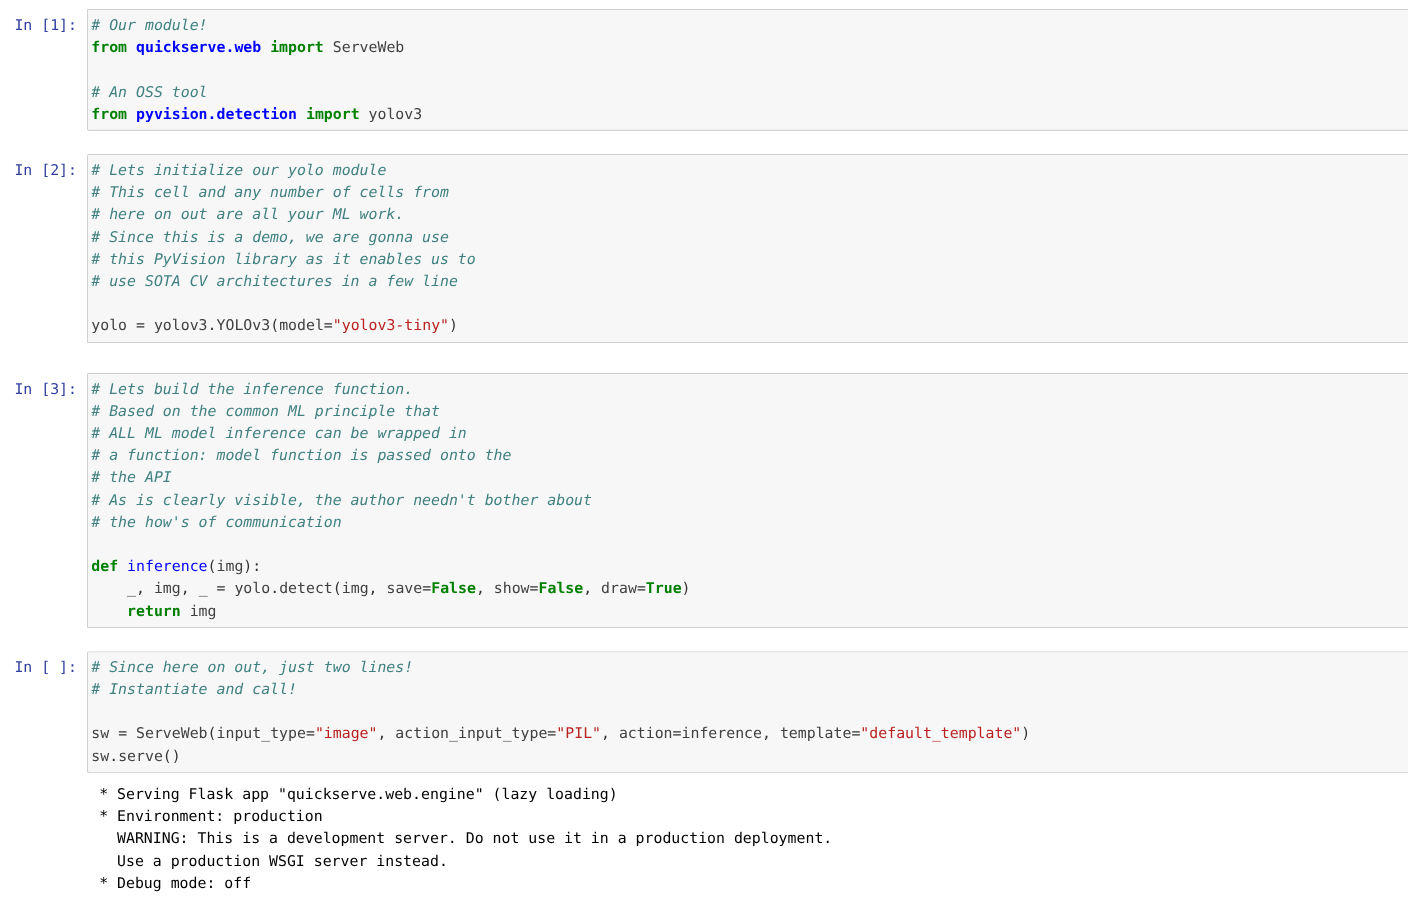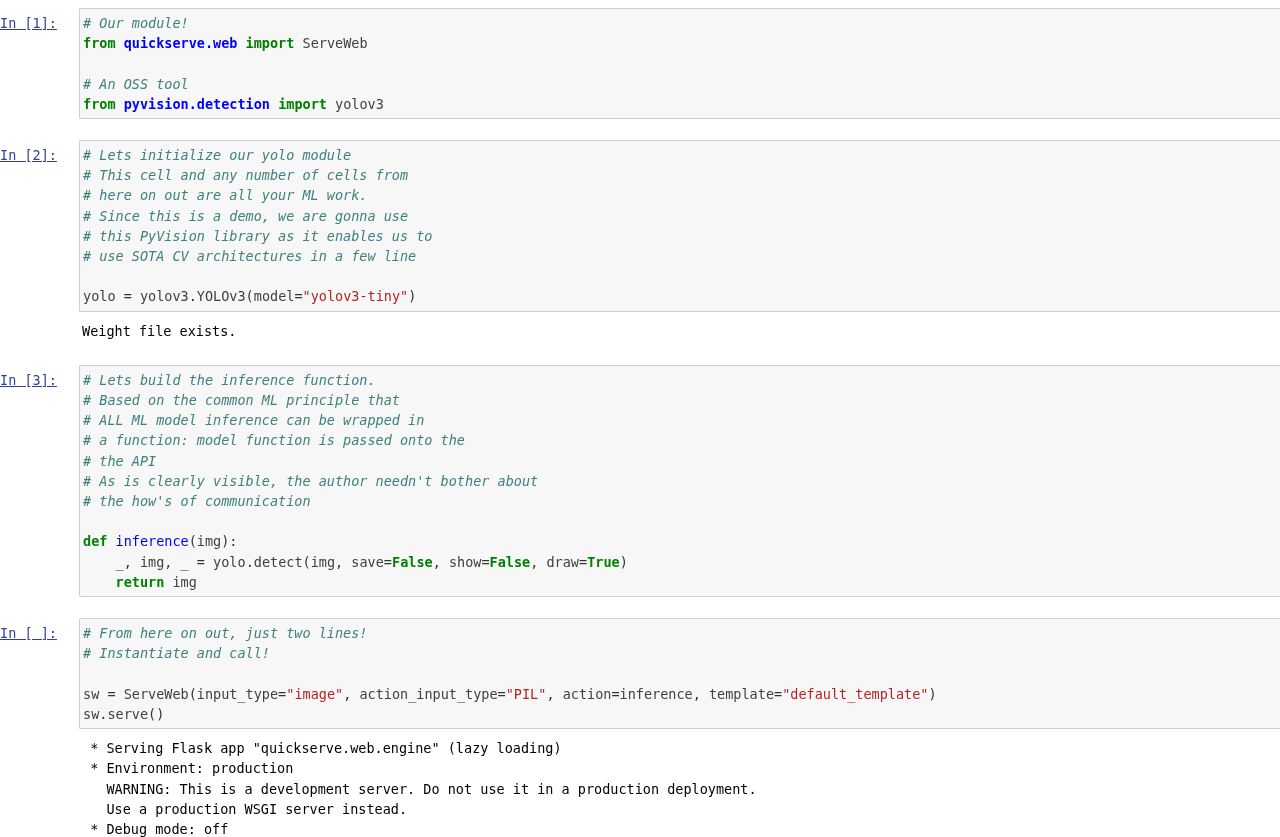--- a/index.html
+++ b/index.html
@@ -34,30 +34,30 @@
     display: flex;
     align-items: flex-start;
     width: 100%;
   }
 
   
   .prompt {
     flex: 0 0 79px;
     width: 79px;
     box-sizing: border-box;
+    text-align: right;
     padding-right: 9px;
     padding-top: 5px;
     font-family: "DejaVu Sans Mono", monospace;
     font-size: 13.5px;
     line-height: 20.2px;
     color: #303F9F;
     white-space: pre;
     letter-spacing: 0px;
     user-select: none;
-    text-decoration: underline;
   }
   .prompt.out {
     color: #D84315;
   }
 
   
   .input-area {
     flex: 1 1 auto;
     min-width: 0;
     background: #f7f7f7;
@@ -136,26 +136,20 @@
 <span class="c"># This cell and any number of cells from</span>
 <span class="c"># here on out are all your ML work.</span>
 <span class="c"># Since this is a demo, we are gonna use</span>
 <span class="c"># this PyVision library as it enables us to</span>
 <span class="c"># use SOTA CV architectures in a few line</span>
 
 <span class="n">yolo</span><span class="p"> = </span><span class="n">yolov3</span><span class="p">.</span><span class="n">YOLOv3</span><span class="p">(</span><span class="n">model</span><span class="p">=</span><span class="s">"yolov3-tiny"</span><span class="p">)</span></pre>
         </div>
       </div>
       <div class="out-gap"></div>
-      <div class="cell-row">
-        <div class="prompt out"></div>
-        <div class="output-area">
-          <pre class="output">Weight file exists.</pre>
-        </div>
-      </div>
     </div>
     <div class="cell-gap"></div>
     <div class="cell">
       <div class="cell-row">
         <div class="prompt">In [3]:</div>
         <div class="input-area">
           <pre class="code"><span class="c"># Lets build the inference function.</span>
 <span class="c"># Based on the common ML principle that</span>
 <span class="c"># ALL ML model inference can be wrapped in</span>
 <span class="c"># a function: model function is passed onto the</span>
@@ -167,21 +161,21 @@
 <span class="p">    </span><span class="n">_</span><span class="p">, </span><span class="n">img</span><span class="p">, </span><span class="n">_</span><span class="p"> = </span><span class="n">yolo</span><span class="p">.</span><span class="n">detect</span><span class="p">(</span><span class="n">img</span><span class="p">, </span><span class="n">save</span><span class="p">=</span><span class="kc">False</span><span class="p">, </span><span class="n">show</span><span class="p">=</span><span class="kc">False</span><span class="p">, </span><span class="n">draw</span><span class="p">=</span><span class="kc">True</span><span class="p">)</span>
 <span class="p">    </span><span class="k">return</span><span class="p"> </span><span class="n">img</span></pre>
         </div>
       </div>
     </div>
     <div class="cell-gap"></div>
     <div class="cell">
       <div class="cell-row">
         <div class="prompt">In [ ]:</div>
         <div class="input-area">
-          <pre class="code"><span class="c"># From here on out, just two lines!</span>
+          <pre class="code"><span class="c"># Since here on out, just two lines!</span>
 <span class="c"># Instantiate and call!</span>
 
 <span class="n">sw</span><span class="p"> = </span><span class="n">ServeWeb</span><span class="p">(</span><span class="n">input_type</span><span class="p">=</span><span class="s">"image"</span><span class="p">, </span><span class="n">action_input_type</span><span class="p">=</span><span class="s">"PIL"</span><span class="p">, </span><span class="n">action</span><span class="p">=</span><span class="n">inference</span><span class="p">, </span><span class="n">template</span><span class="p">=</span><span class="s">"default_template"</span><span class="p">)</span>
 <span class="n">sw</span><span class="p">.</span><span class="n">serve</span><span class="p">()</span></pre>
         </div>
       </div>
       <div class="out-gap"></div>
       <div class="cell-row">
         <div class="prompt out"></div>
         <div class="output-area">

